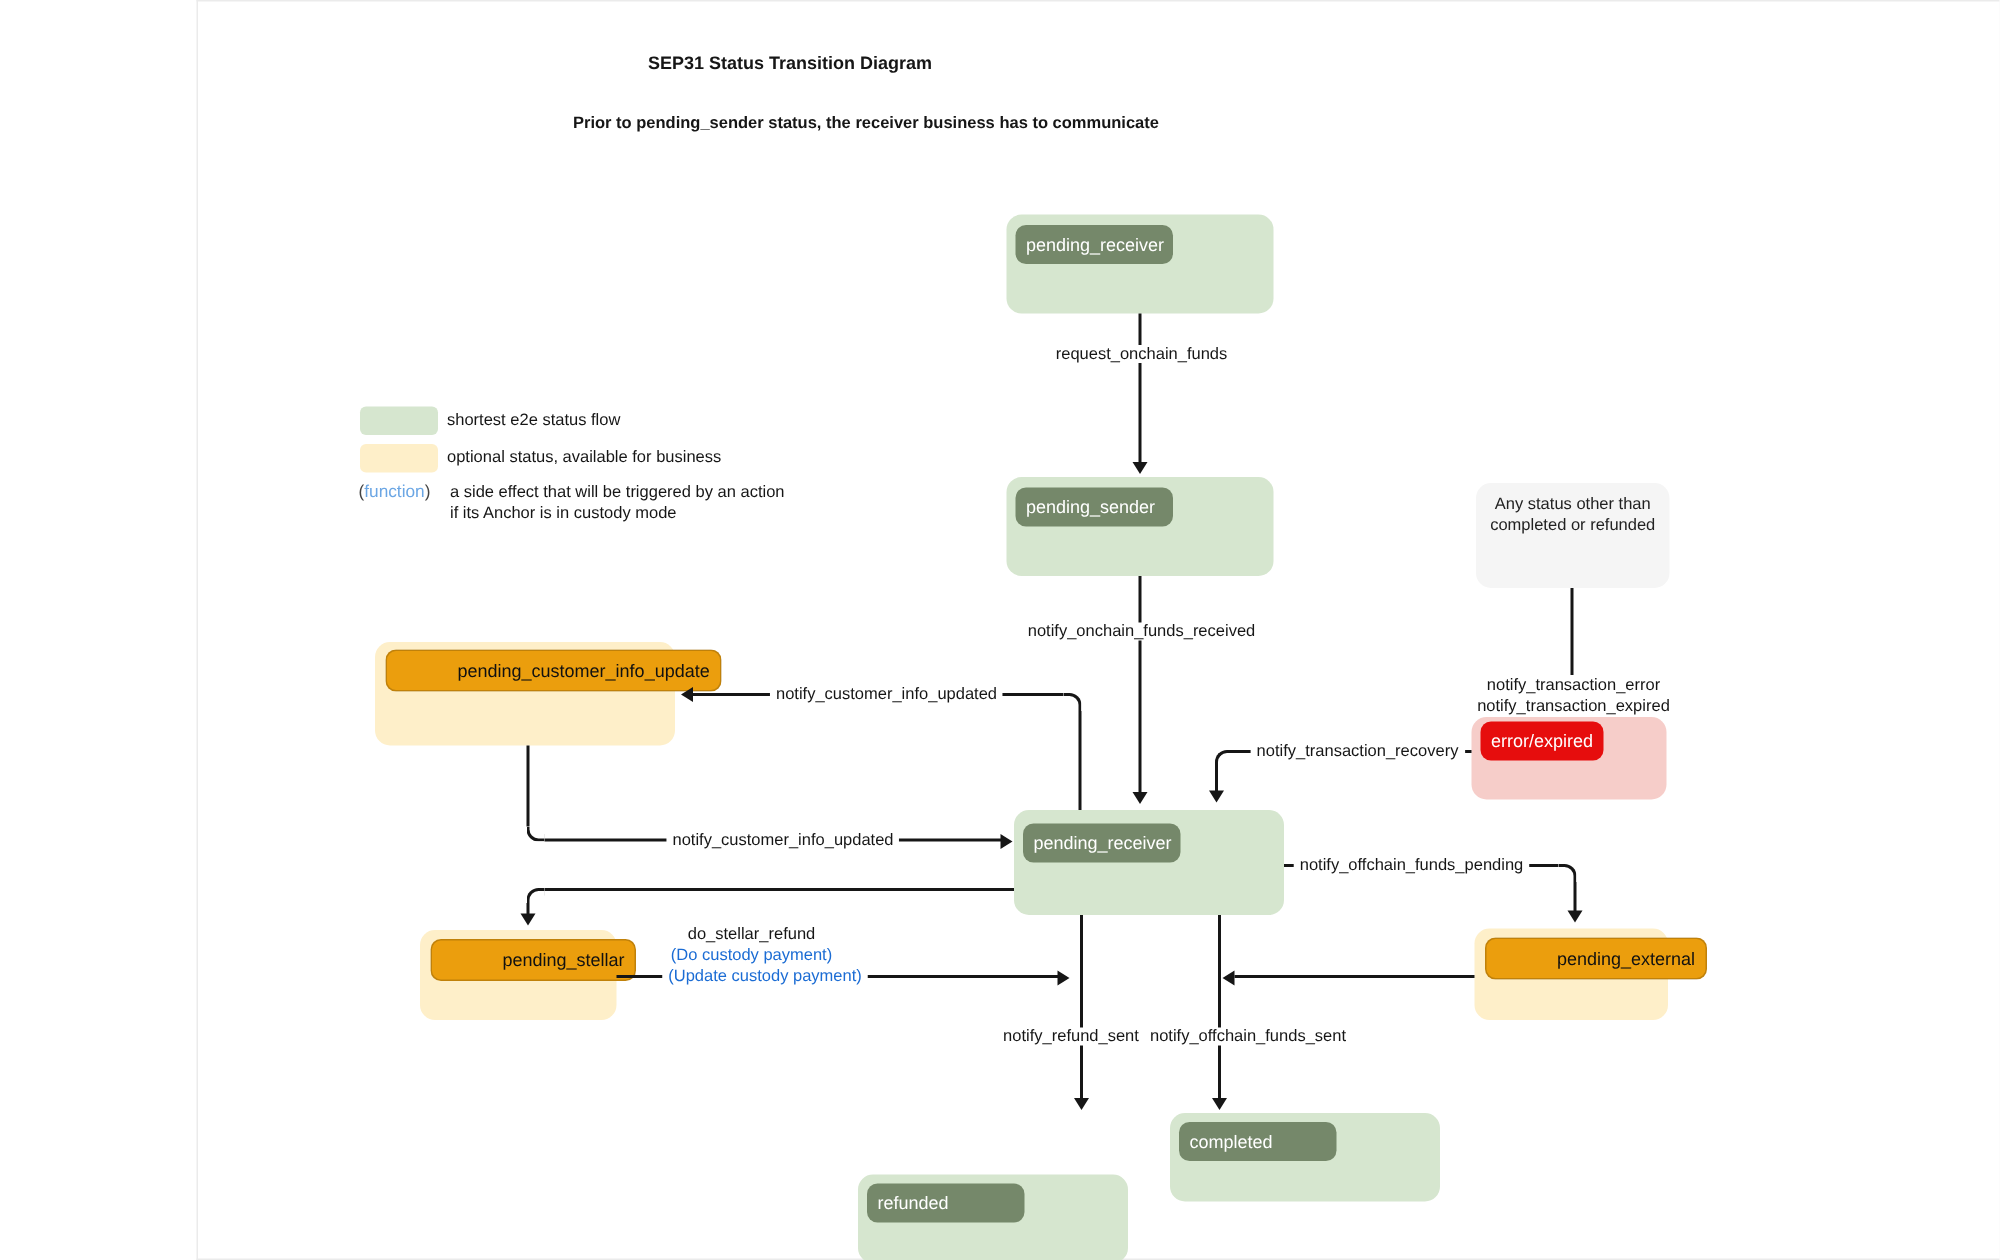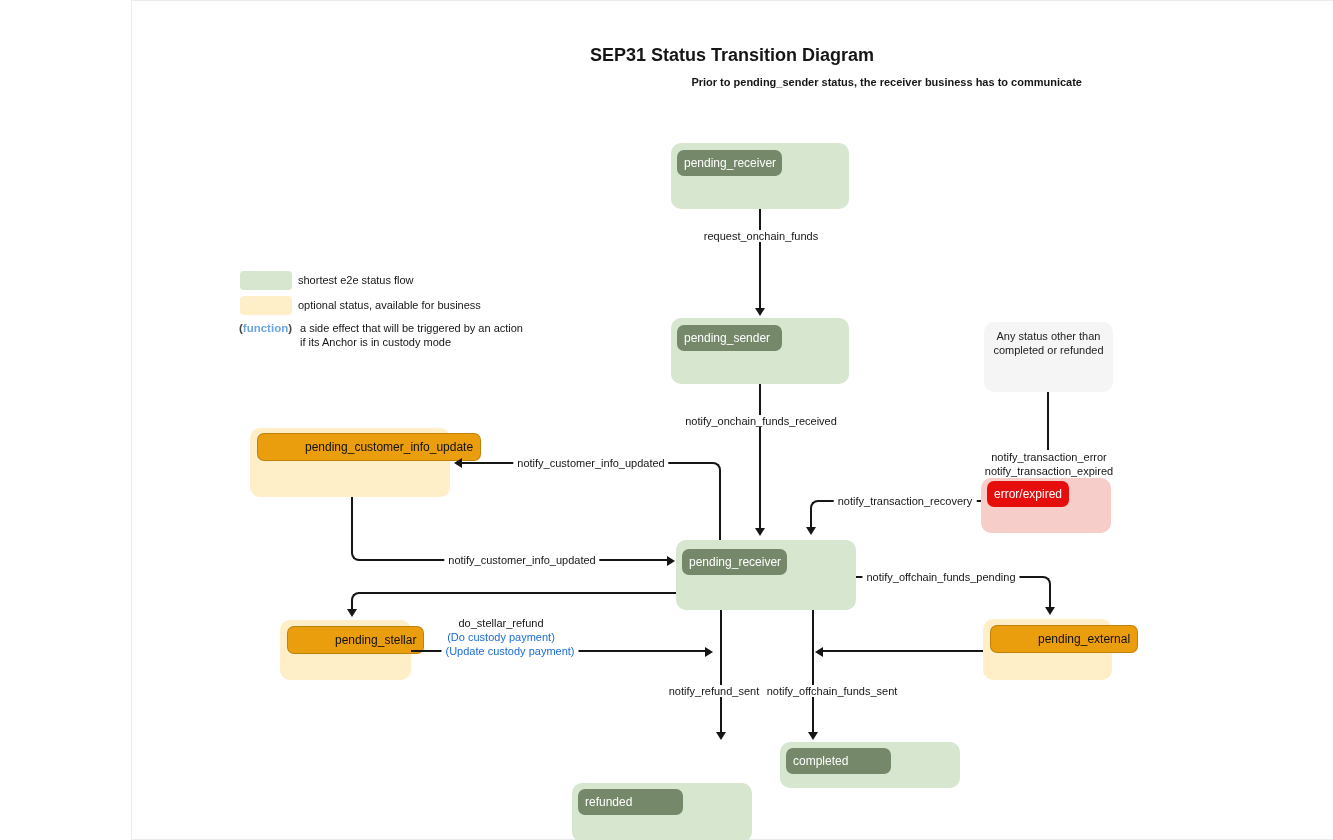--- a/index.html
+++ b/index.html
@@ -9,31 +9,31 @@
     font-family:"Liberation Sans","DejaVu Sans",sans-serif;
     color:#161616;
   }
   .frame{
     position:absolute;left:131px;top:0;width:1201px;height:838px;
     background:#fff;border-left:1px solid #ebebeb;border-top:1px solid #ebebeb;
     border-bottom:1px solid #ebebeb;border-right:1px solid #f3f3f3;
   }
   .abs{position:absolute;}
   .title{
-    left:432px;top:45px;width:600px;text-align:center;
-    font-size:18px;font-weight:bold;
+    left:432px;top:35px;width:600px;
+    font-size:12px;font-weight:bold;
   }
   .subtitle{
-    left:382px;top:75px;width:700px;text-align:right;
+    left:382px;top:75px;width:700px;text-align:left;
     font-size:11px;font-weight:bold;line-height:15px;
   }
   
   .swatch{width:52px;height:19px;border-radius:4px;}
   .legend-text{font-size:11px;white-space:nowrap;}
-  .legend-fn{font-size:11.5px;white-space:nowrap;color:#444;font-weight:bold;}
+  .legend-fn{font-size:11.5px;white-space:nowrap;color:#444;}
   .legend-fn .fn-word{color:#6ba6e4;}
   .legend-desc{font-size:11px;line-height:14px;}
   
   .container{position:absolute;border-radius:10px;}
   .bg-green{background:#d6e6cf;}
   .bg-cream{background:#feefc9;}
   .bg-pink{background:#f6cdc9;}
   .bg-gray{background:#f5f5f5;}
   .chip{
     position:absolute;border-radius:7px;font-size:12px;
@@ -117,21 +117,21 @@
 </div>
 
 <div class="container bg-cream" style="left:983px;top:619px;width:129px;height:61px;">
   <span class="chip chip-orange" style="left:7px;top:6px;">pending_external</span>
 </div>
 
 <div class="container bg-green" style="left:572px;top:783px;width:180px;height:59px;">
   <span class="chip chip-green" style="left:6px;top:6px;">refunded</span>
 </div>
 
-<div class="container bg-green" style="left:780px;top:742px;width:180px;height:46px;">
+<div class="container bg-green" style="left:780px;top:742px;width:180px;height:59px;">
   <span class="chip chip-green" style="left:6px;top:6px;">completed</span>
 </div>
 
 <div class="v-line" style="left:759px;top:209px;height:100px;"></div>
 <div class="arr arr-down" style="left:755px;top:308px;"></div>
 <div class="elabel" style="left:761px;top:236px;">request_onchain_funds</div>
 
 <div class="v-line" style="left:759px;top:384px;height:145px;"></div>
 <div class="arr arr-down" style="left:755px;top:528px;"></div>
 <div class="elabel" style="left:761px;top:421px;">notify_onchain_funds_received</div>

